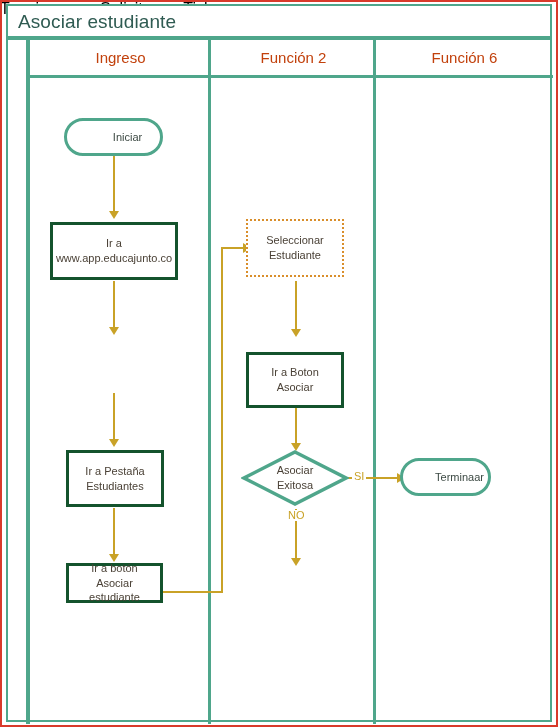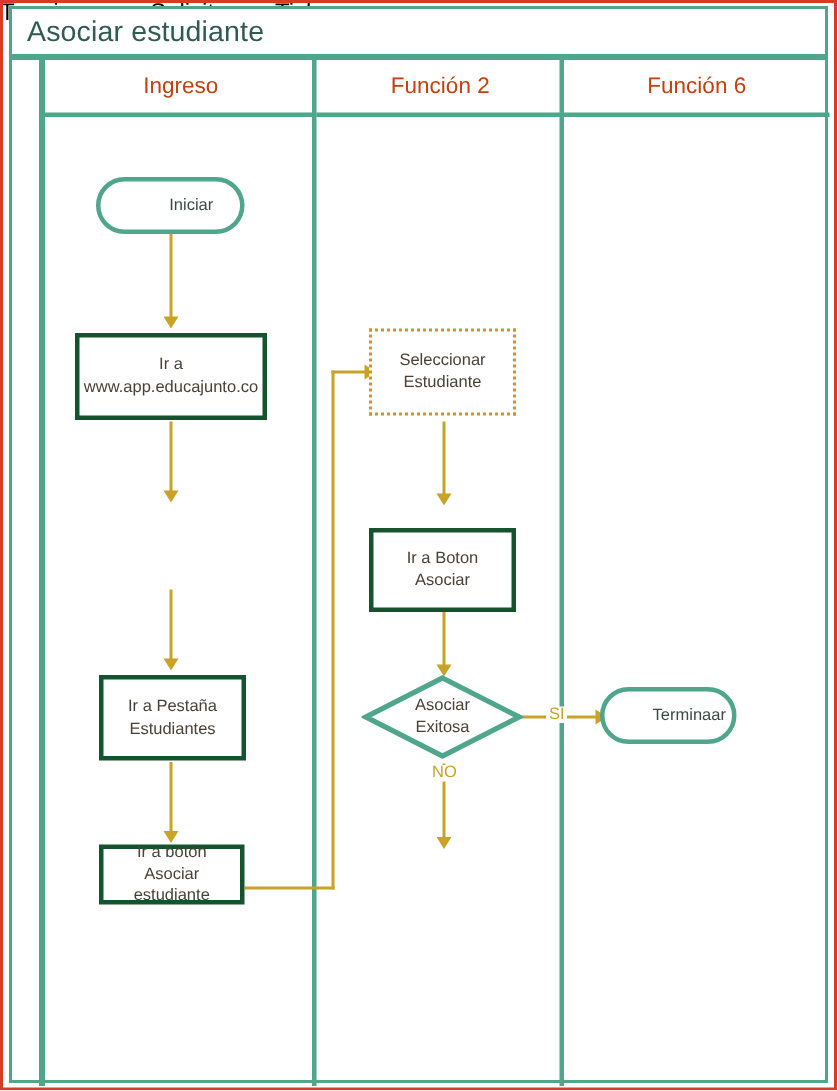--- a/index.html
+++ b/index.html
@@ -232,21 +232,21 @@
   <div class="conn conn-v" style="left:295px; top:281px; height:50px;"></div>
   <div class="arrowhead arrow-down" style="left:291px; top:329px;"></div>
 
   
   <div class="conn conn-v" style="left:295px; top:393px; height:52px;"></div>
   <div class="arrowhead arrow-down" style="left:291px; top:443px;"></div>
 
    Terminaar --&gt;
   <div class="conn conn-h" style="left:338px; top:477px; width:62px;"></div>
   <div class="arrowhead arrow-right" style="left:397px; top:473px;"></div>
-  <div class="edge-label" style="left:364px; top:471px;">SI</div>
+  <div class="edge-label" style="left:352px; top:471px;">SI</div>
 
    Solicitar un Tick --&gt;
   <div class="conn conn-v" style="left:295px; top:509px; height:51px;"></div>
   <div class="arrowhead arrow-down" style="left:291px; top:558px;"></div>
   <div class="edge-label" style="left:286px; top:510px;">NO</div>
 
   
 
   
   <div class="node node-terminator" style="left:64px; top:118px; width:99px; height:38px;">

